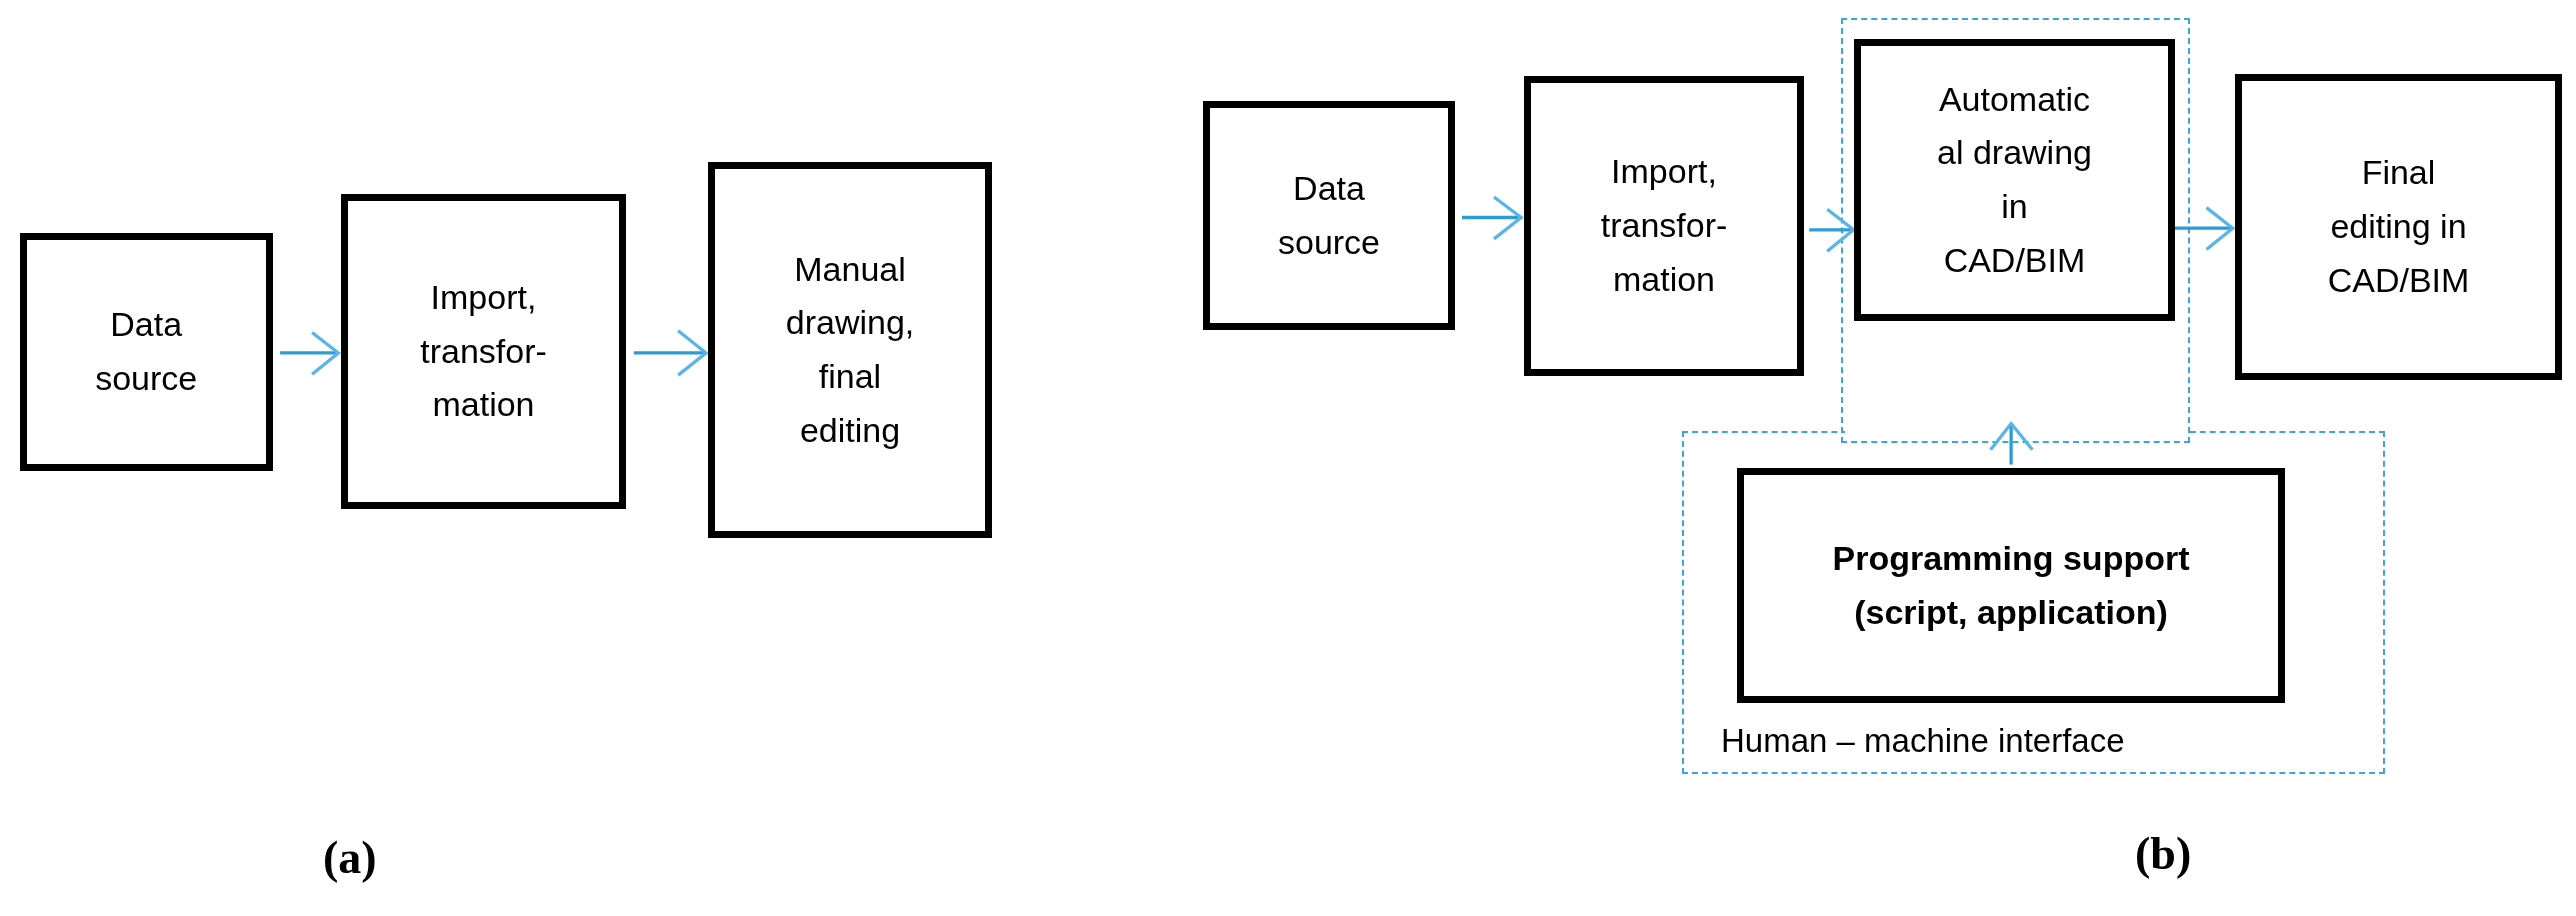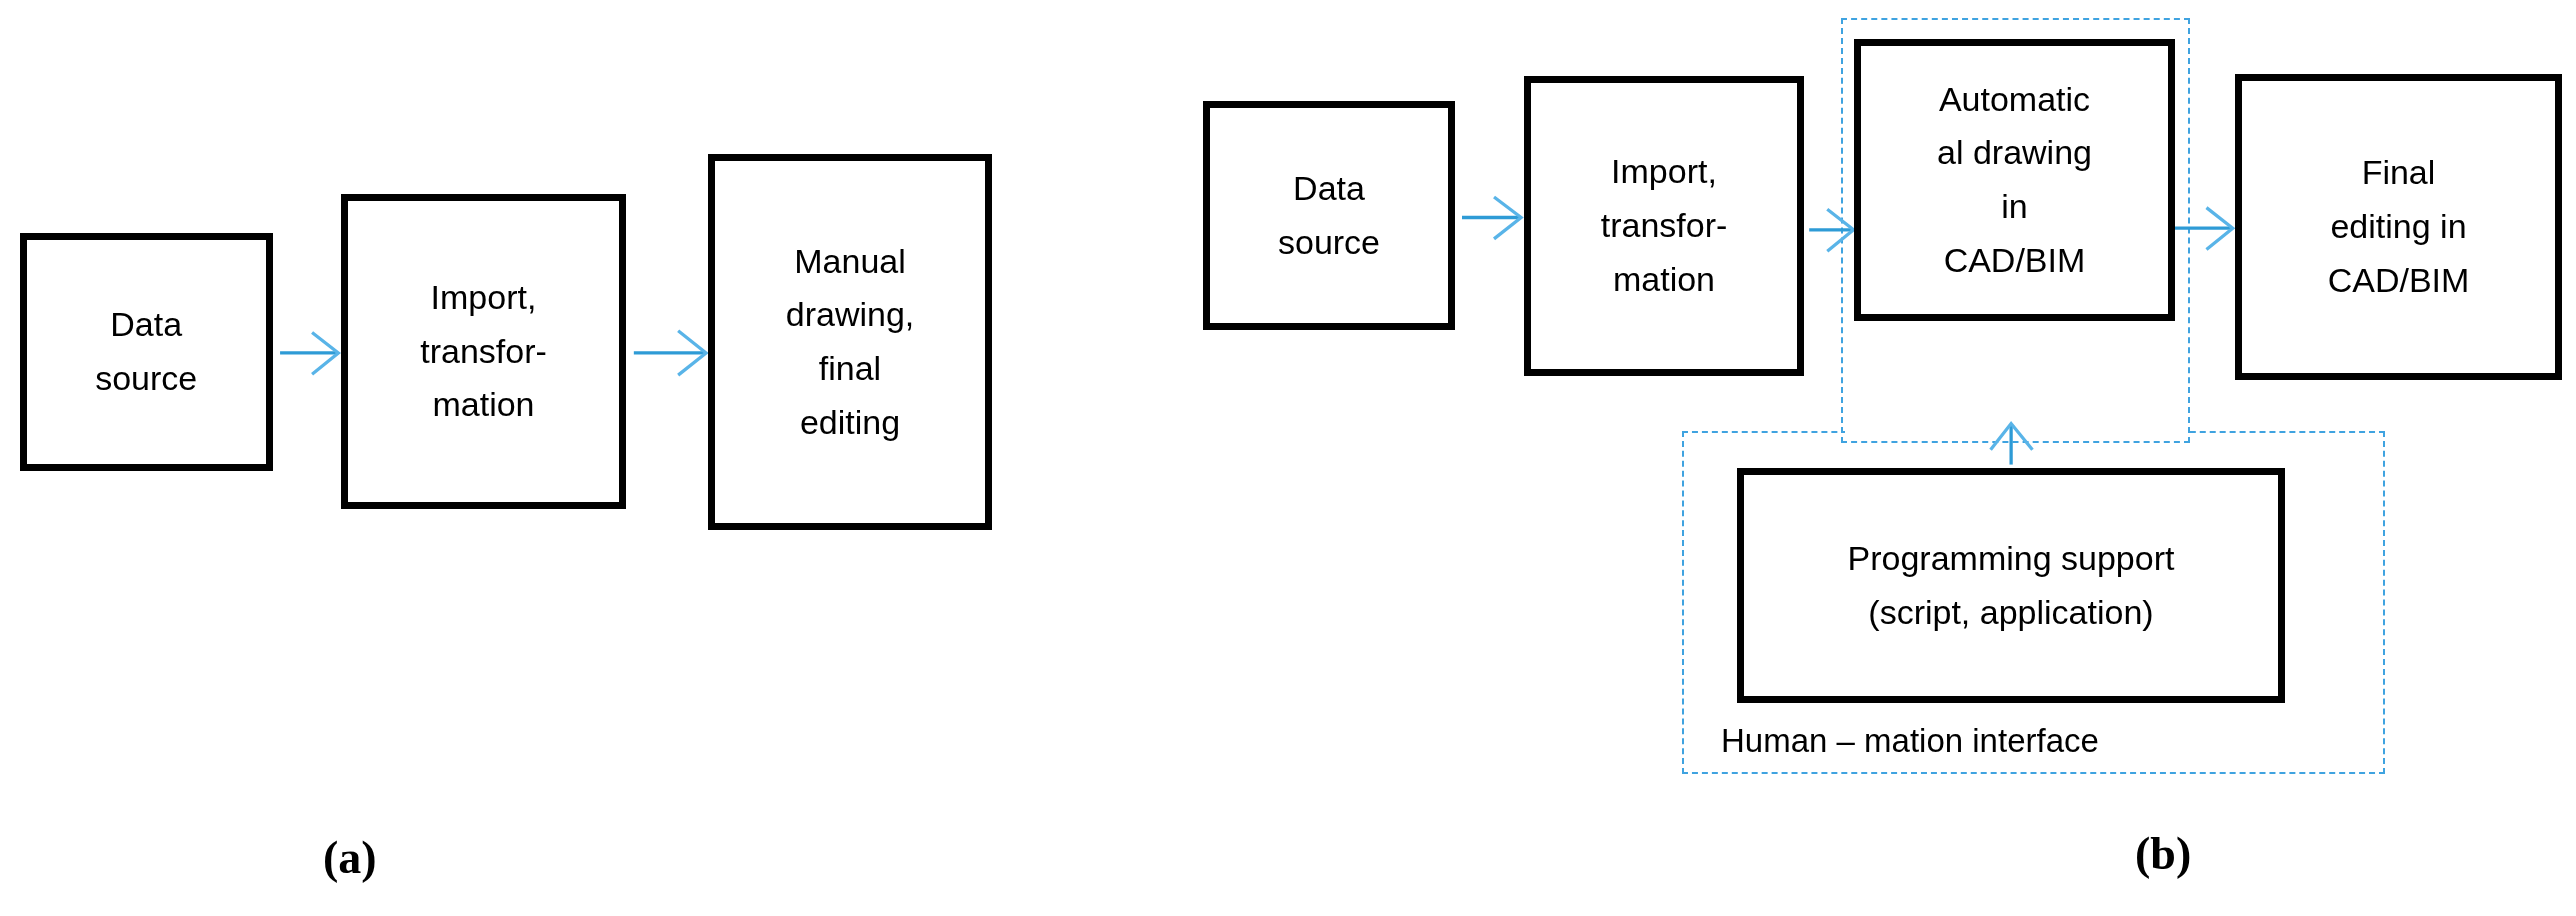--- a/index.html
+++ b/index.html
@@ -130,44 +130,44 @@
 
   <div style="position:absolute; left:1845px; top:429px; width:342px; height:8.2px; background:#ffffff; z-index:1;"></div>
 
   <div class="node" style="left:19.7px; top:233px; width:253px; height:238px; font-size:34px;">Data
 source</div>
 
   <div class="node" style="left:341px; top:194px; width:285px; height:315px; font-size:34px;">Import,
 transfor-
 mation</div>
 
-  <div class="node" style="left:708px; top:154px; width:284px; height:376px; font-size:34px;">Manual
+  <div class="node" style="left:708px; top:162px; width:284px; height:376px; font-size:34px;">Manual
 drawing,
 final
 editing</div>
 
   <div class="node" style="left:1203px; top:101px; width:252px; height:229px; font-size:34px;">Data
 source</div>
 
   <div class="node" style="left:1524px; top:76px; width:280px; height:300px; font-size:34px;">Import,
 transfor-
 mation</div>
 
   <div class="node" style="left:1854px; top:39px; width:321px; height:282px; font-size:34px;">Automatic
 al drawing
 in
 CAD/BIM</div>
 
   <div class="node" style="left:2235px; top:74px; width:327px; height:306px; font-size:34px;">Final
 editing in
 CAD/BIM</div>
 
-  <div class="node" style="left:1737px; top:468px; width:548px; height:235px; font-size:34px;">Programming support
+  <div class="node" style="left:1737px; top:468px; width:548px; height:235px; font-size:34px;font-weight:bold;">Programming support
 (script, application)</div>
 
-  <div class="group-caption" style="left:1721px; top:722px;">Human – mation interface</div>
+  <div class="group-caption" style="left:1721px; top:722px;">Human – machine interface</div>
 
   <div class="fig-label" style="left:323px; top:831px;">(a)</div>
 
   <div class="fig-label" style="left:2135px; top:827px;">(b)</div>
 
 </div>
 
 
 </body></html>

